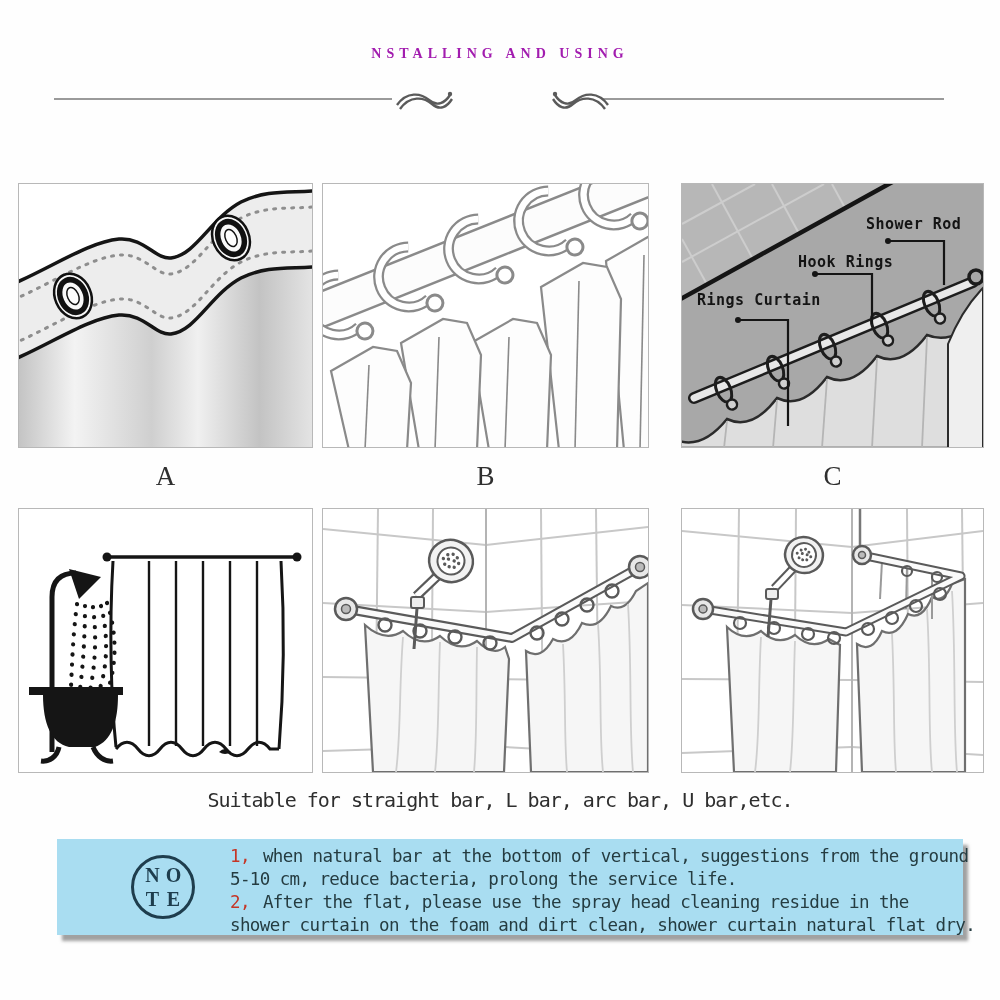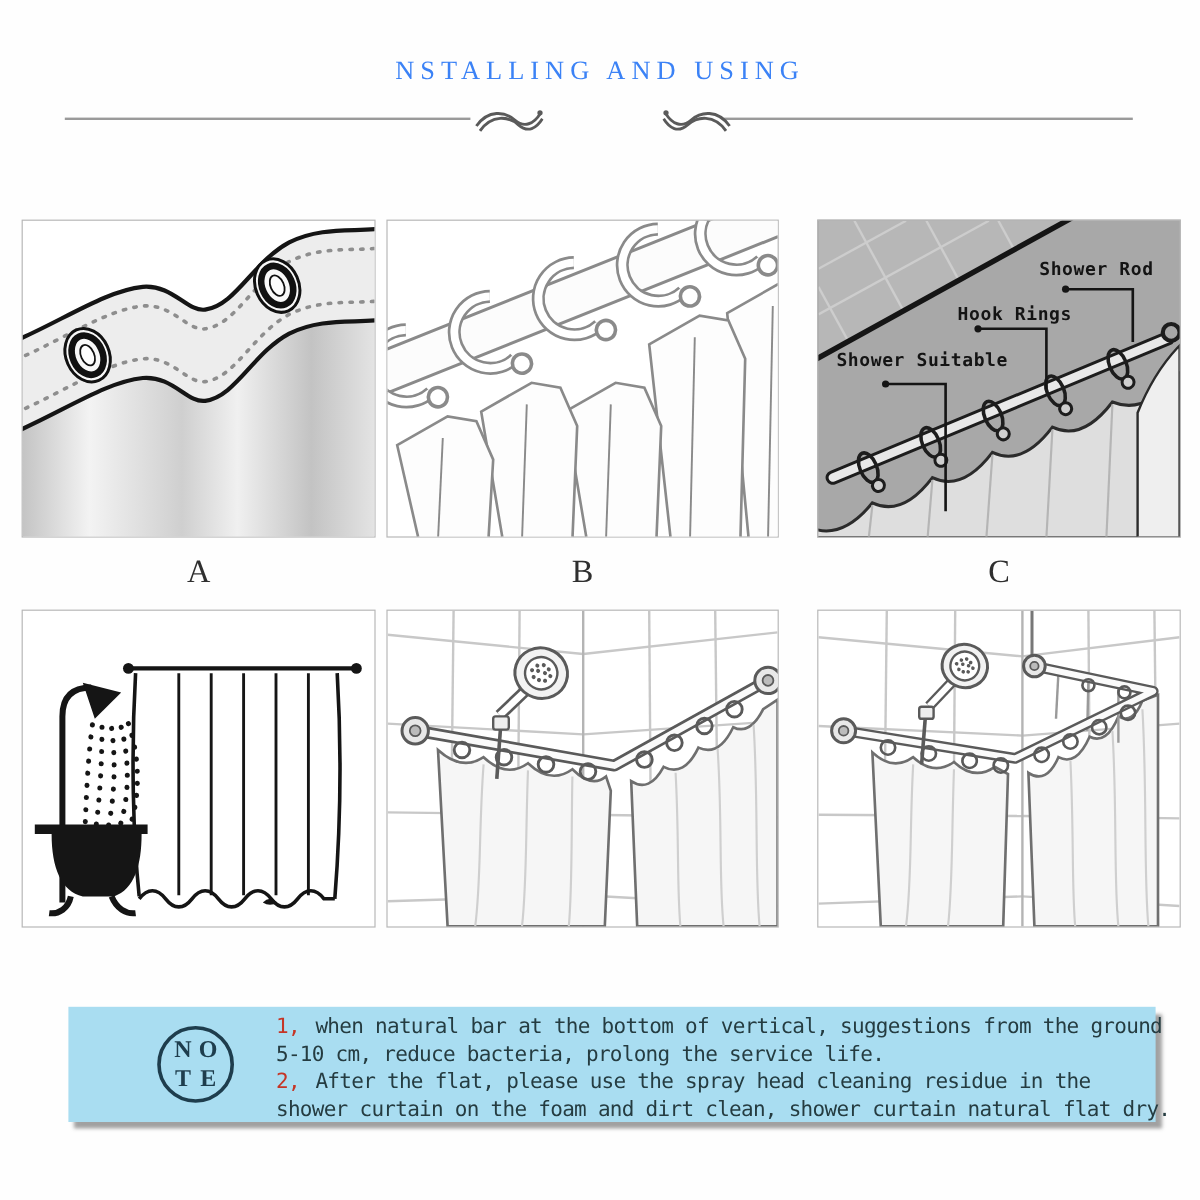--- a/index.html
+++ b/index.html
@@ -1,21 +1,21 @@
 <!DOCTYPE html>
 <html><head>
 <meta charset="utf-8">
 <style>
   html,body{margin:0;padding:0;background:#ffffff;}
   #canvas{position:relative;width:1000px;height:1000px;background:#fefefe;overflow:hidden;
           font-family:"Liberation Sans",sans-serif;}
   
   .page-title{position:absolute;top:46px;left:0;width:100%;text-align:center;
-      font-family:"Liberation Serif",serif;font-size:22px;font-weight:400;
-      letter-spacing:5px;color:#3b82f6;}
+      font-family:"Liberation Serif",serif;font-size:14px;font-weight:700;
+      letter-spacing:5px;color:#a21caf;}
   .divider{position:absolute;top:86px;left:0;width:100%;height:28px;}
   .div-line{position:absolute;top:12px;height:2px;background:#9a9a9a;}
   .div-line.left{left:54px;width:338px;}
   .div-line.right{left:603px;width:341px;}
   .swirl{position:absolute;top:1px;}
   
   .panel{position:absolute;background:#ffffff;border:1px solid #b8b8b8;box-sizing:border-box;}
   .pA{left:18px;top:183px;width:295px;height:265px;}
   .pB{left:322px;top:183px;width:327px;height:265px;}
   .pC{left:681px;top:183px;width:303px;height:265px;background:#a8a8a8;}
@@ -218,21 +218,21 @@
         <polyline points="206,57 262,57 262,101"></polyline>
           <circle cx="206" cy="57" r="3" fill="#151515" stroke="none"></circle>
         <polyline points="133,90 190,90 190,140"></polyline>
           <circle cx="133" cy="90" r="3" fill="#151515" stroke="none"></circle>
         <polyline points="56,136 106,136 106,242"></polyline>
           <circle cx="56" cy="136" r="3" fill="#151515" stroke="none"></circle>
       </g>
     </svg>
     <div class="c-label c-rod">Shower Rod</div>
     <div class="c-label c-rings">Hook Rings</div>
-    <div class="c-label c-curtain">Shower Suitable</div>
+    <div class="c-label c-curtain">Rings Curtain</div>
   </div>
 
   <div class="col-label a">A</div>
   <div class="col-label b">B</div>
   <div class="col-label c">C</div>
 
   <div class="panel pD">
     <svg width="293" height="263" viewBox="0 0 293 263">
       <g stroke="#151515" fill="none">
 
@@ -411,20 +411,21 @@
           <circle cx="-4" cy="4" r="1.5"></circle>
             <circle cx="0" cy="5" r="1.5"></circle>
             <circle cx="4" cy="4" r="1.5"></circle>
         </g>
       </g>
       <rect x="84" y="80" width="12" height="10" rx="2" fill="#eee" stroke="#5a5a5a" stroke-width="2"></rect>
       <line x1="89" y1="90" x2="86" y2="128" stroke="#5a5a5a" stroke-width="3"></line>
     </svg>
   </div>
 
+  <div class="suitable">Suitable for straight bar, L bar, arc bar, U bar,etc.</div>
 
   <div class="note-box">
     <div class="note-circle">
       <span>N</span>
       <span>O</span>
       <span>T</span>
       <span>E</span>
     </div>
     <div class="note-text">
       <div class="note-line">

